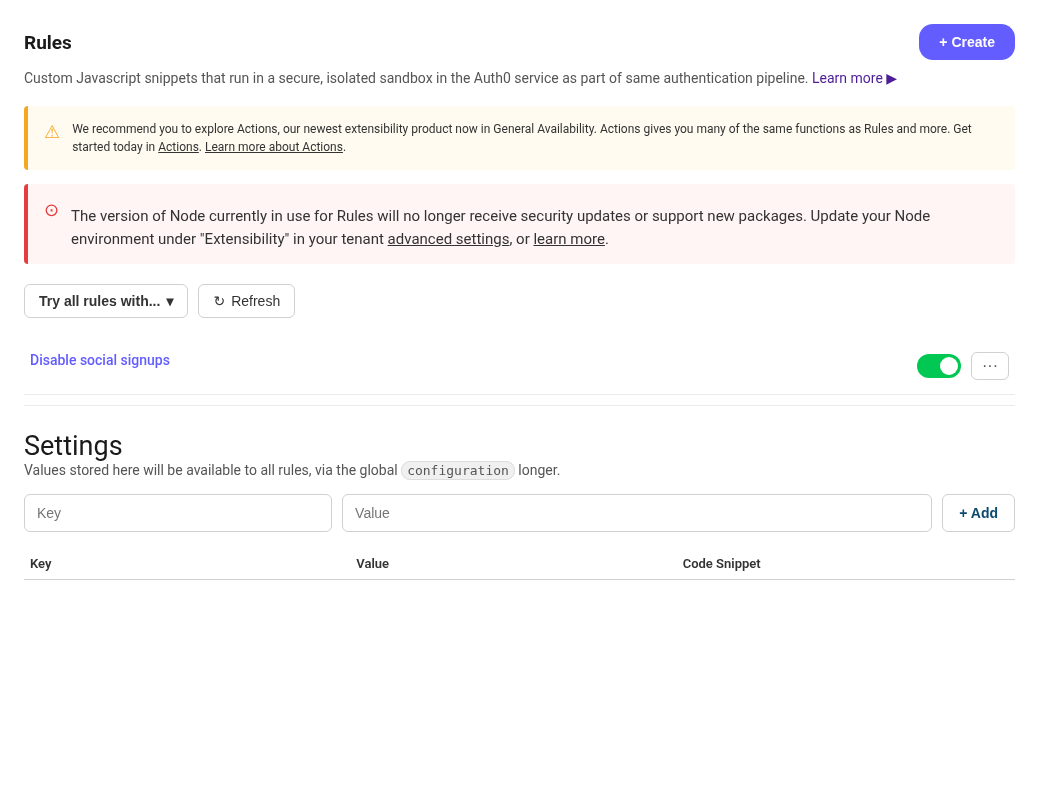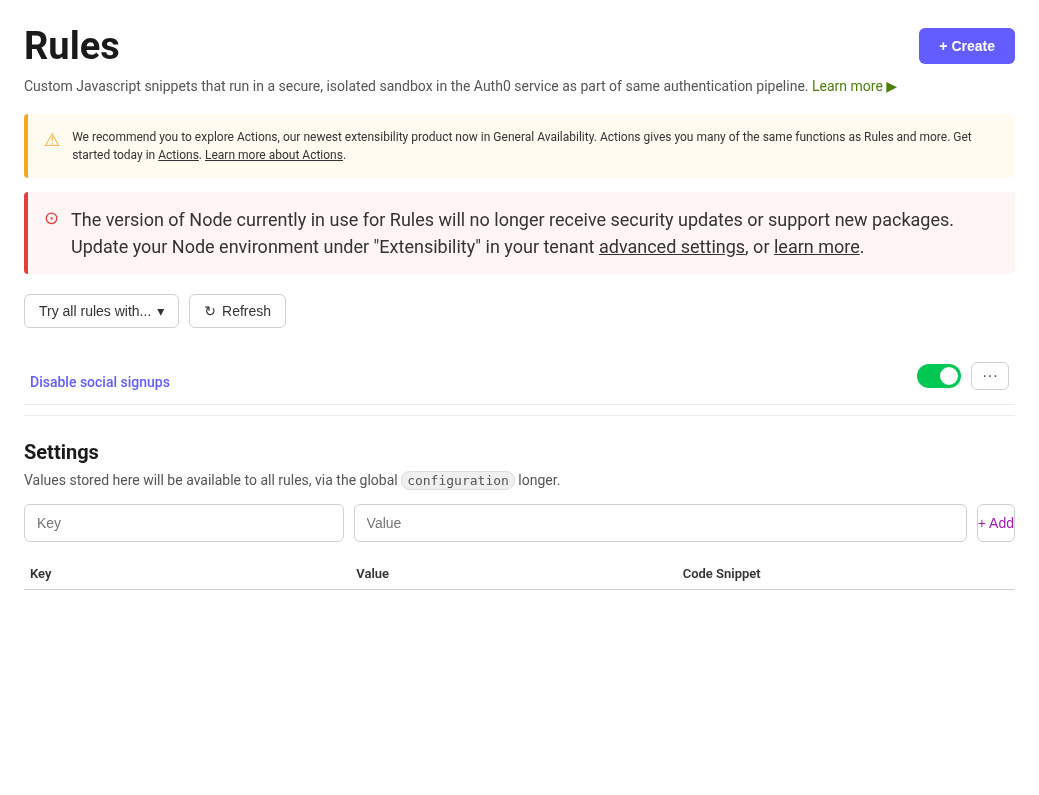--- a/index.html
+++ b/index.html
@@ -17,44 +17,44 @@
       padding: 24px 24px 24px 24px;
       position: relative;
     }
     .header {
       display: flex;
       align-items: center;
       justify-content: space-between;
       margin-bottom: 10px;
     }
     .page-title {
-      font-size: 38px;
+      font-size: 19px;
       font-weight: 700;
       color: #1a1a1a;
     }
     .create-btn {
       background: #635dff;
       color: #fff;
       border: none;
-      border-radius: 6px;
+      border-radius: 14px;
       padding: 10px 20px;
       font-size: 14px;
       font-weight: 600;
       cursor: pointer;
       display: flex;
       align-items: center;
       gap: 6px;
     }
     .subtitle {
       font-size: 14px;
       color: #555;
       margin-bottom: 20px;
     }
     .subtitle a {
-      color: #4d7c0f;
+      color: #4c1d95;
       text-decoration: none;
     }
     .alert-warning {
       background: #fffbf0;
       border-left: 4px solid #f5a623;
       border-radius: 4px;
       padding: 14px 16px;
       margin-bottom: 14px;
       display: flex;
       align-items: flex-start;
@@ -86,23 +86,24 @@
       align-items: flex-start;
       gap: 12px;
     }
     .alert-error .icon {
       color: #e53e3e;
       font-size: 18px;
       flex-shrink: 0;
       margin-top: 1px;
     }
     .alert-error .text {
-      font-size: 18px;
+      font-size: 15px;
       color: #333;
       line-height: 1.5;
+      margin-top: 7px;
     }
     .alert-error .text a {
       color: #333;
       text-decoration: underline;
       cursor: pointer;
     }
     .toolbar {
       display: flex;
       align-items: center;
       gap: 10px;
@@ -112,36 +113,37 @@
       display: flex;
       align-items: center;
       gap: 6px;
       background: #fff;
       border: 1px solid #d0d0d0;
       border-radius: 6px;
       padding: 8px 14px;
       font-size: 14px;
       color: #333;
       cursor: pointer;
+      font-weight: bold;
     }
     .refresh-btn {
       display: flex;
       align-items: center;
       gap: 6px;
       background: #fff;
       border: 1px solid #d0d0d0;
       border-radius: 6px;
       padding: 8px 14px;
       font-size: 14px;
       color: #333;
       cursor: pointer;
     }
     .rule-item {
       display: flex;
-      align-items: flex-end;
+      align-items: flex-start;
       justify-content: space-between;
       padding: 14px 6px;
       border-bottom: 1px solid #ebebeb;
     }
     .rule-name {
       color: #635dff;
       font-size: 14px;
       font-weight: 500;
       cursor: pointer;
       text-decoration: none;
@@ -197,23 +199,22 @@
       cursor: pointer;
       color: #555;
       line-height: 1;
     }
     .divider {
       border: none;
       border-top: 1px solid #ebebeb;
       margin: 10px 0 24px 0;
     }
     .settings-title {
-      font-size: 20px;
-      font-weight: 700;
-      margin-bottom: 8px;
+      font-size: 27px;
+      font-weight: 400;
     }
     .settings-subtitle {
       font-size: 14px;
       color: #555;
       margin-bottom: 16px;
     }
     .settings-subtitle code {
       background: #f0f0f0;
       border: 1px solid #ddd;
       border-radius: 9px;
@@ -240,28 +241,29 @@
       border: 1px solid #d0d0d0;
       border-radius: 6px;
       padding: 10px 12px;
       font-size: 14px;
       color: #999;
     }
     .add-btn {
       background: #fff;
       border: 1px solid #d0d0d0;
       border-radius: 6px;
-      padding: 10px 0;
-      font-size: 14px;
-      color: #a21caf;
+      padding: 10px 16px;
+      font-size: 14px;
+      color: #0c4a6e;
       cursor: pointer;
       white-space: nowrap;
       display: flex;
       align-items: center;
       gap: 4px;
+      font-weight: bold;
     }
     .table-header {
       display: grid;
       grid-template-columns: 1fr 1fr 1fr;
       padding: 8px 6px;
       border-bottom: 1px solid #d0d0d0;
       font-size: 13px;
       font-weight: 600;
       color: #333;
     }

